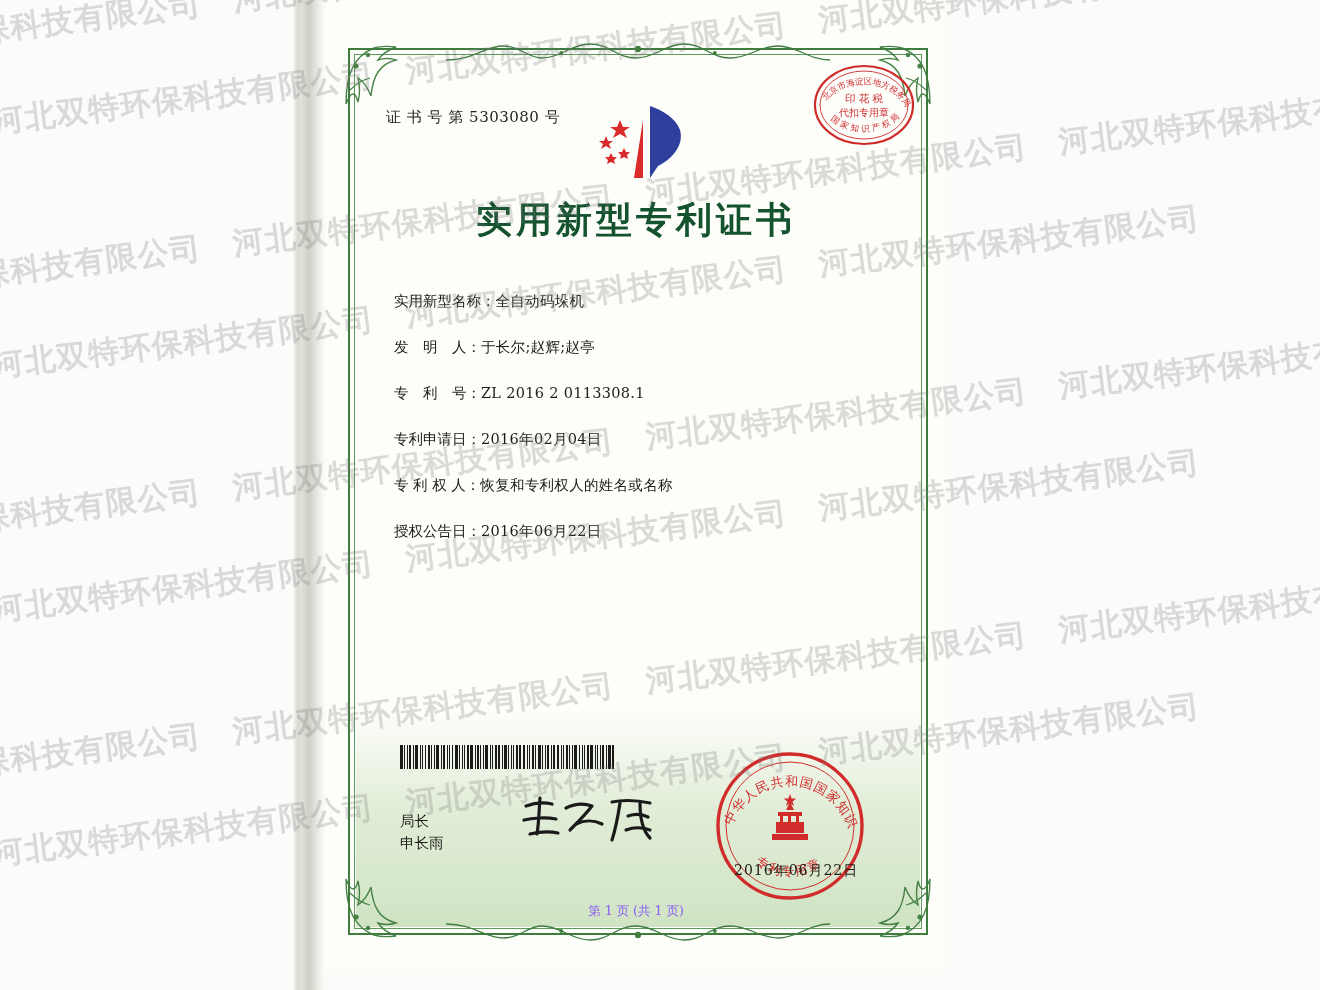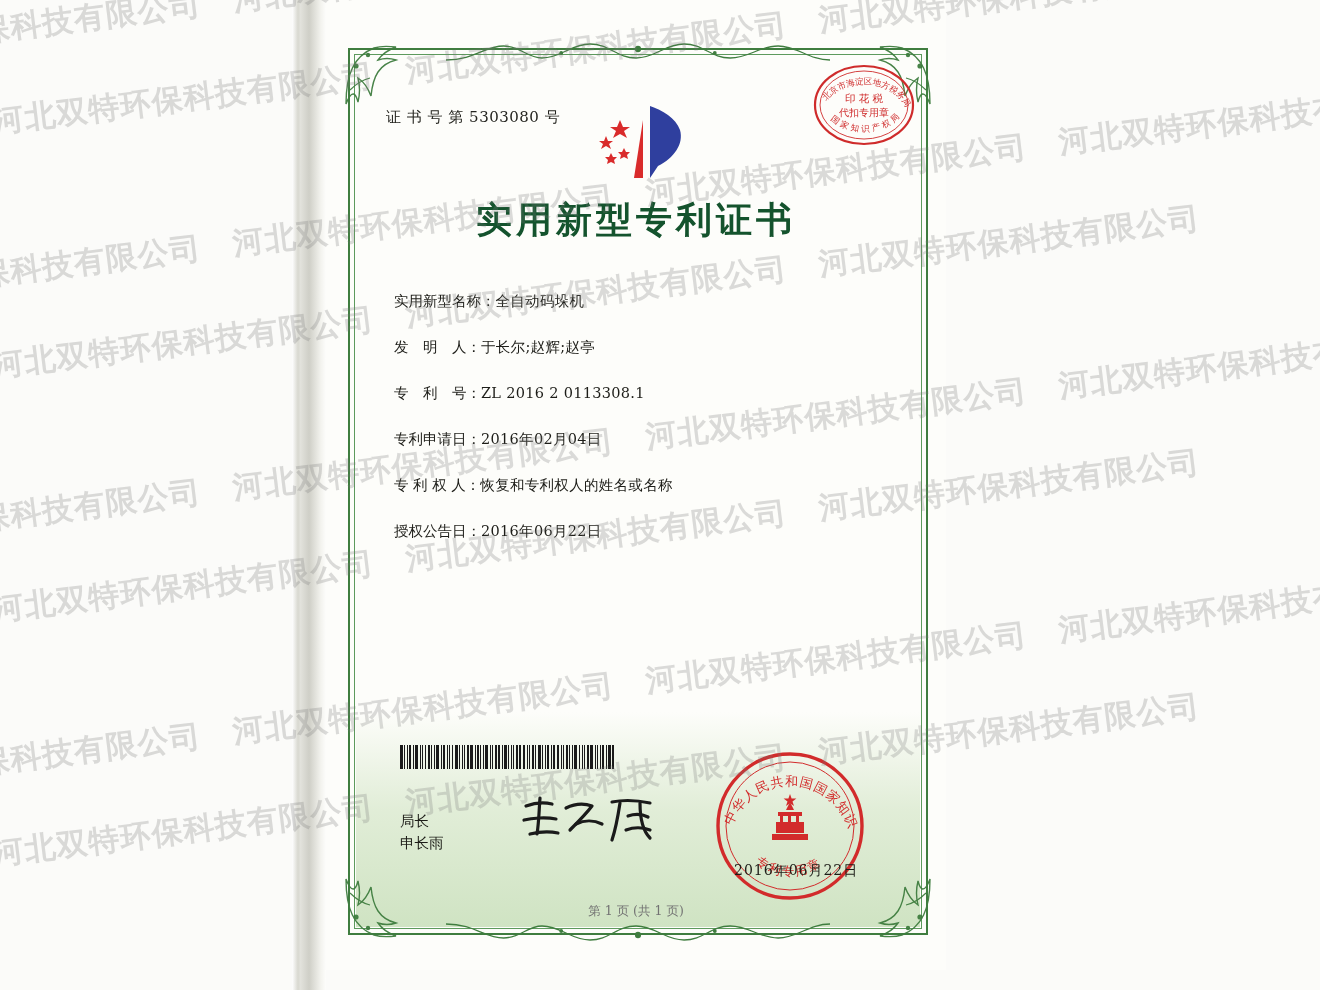--- a/index.html
+++ b/index.html
@@ -233,21 +233,21 @@
     letter-spacing: 1px;
   }
 
   .page-foot {
     position: absolute;
     left: 0; right: 0;
     top: 903px;
     text-align: center;
     font-family: "DejaVu Serif", "Liberation Serif", serif;
     font-size: 12.5px;
-    color: #737373;
+    color: #8b5cf6;
   }
 
   
   #watermark {
     position: absolute;
     inset: 0;
     pointer-events: none;
     overflow: hidden;
   }
   .wm-row {

